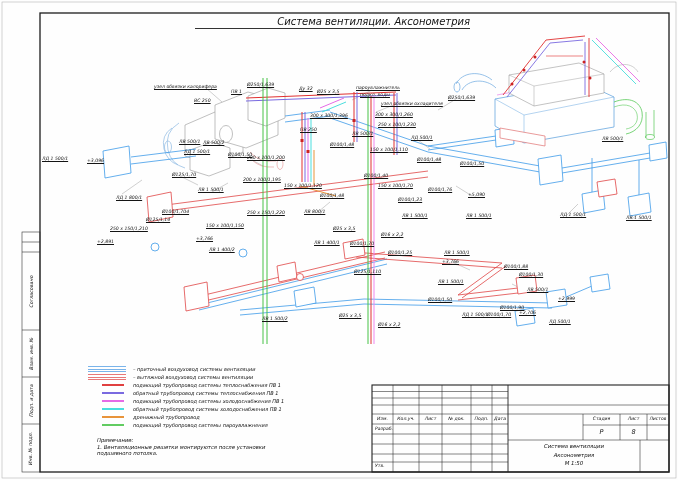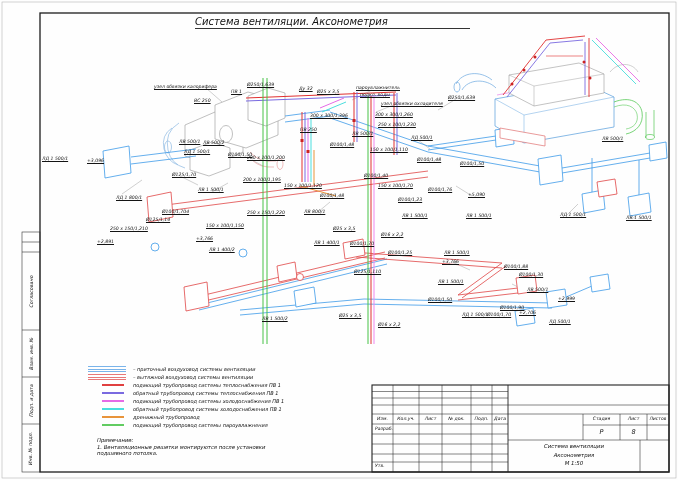--- a/index.html
+++ b/index.html
@@ -1,21 +1,21 @@
 <!DOCTYPE html>
 <html><head>
 <meta charset="utf-8">
 <style>
   html,body{margin:0;padding:0;background:#e8e8e8;}
   .sheet{position:relative;width:678px;height:480px;background:#fefefe;overflow:hidden;
          font-family:"DejaVu Sans",sans-serif;font-style:italic;color:#111;}
   svg.linework{position:absolute;left:0;top:0;z-index:1;}
   .txt{position:absolute;z-index:3;white-space:nowrap;}
   
-  .sheet-title{left:195px;top:16px;width:275px;text-align:left;font-size:10px;
+  .sheet-title{left:195px;top:16px;width:275px;text-align:right;font-size:10px;
                border-bottom:1px solid #333;padding-bottom:1px;}
   
   .labels-layer{position:absolute;left:0;top:0;width:678px;height:480px;z-index:3;}
   .dlabel{position:absolute;font-size:4.6px;line-height:5px;font-style:italic;color:#141414;
           white-space:nowrap;text-decoration:underline;text-underline-offset:1px;text-decoration-thickness:0.5px;}
   
   .legend{left:88px;top:365px;width:290px;z-index:3;}
   .legend-row{display:flex;align-items:center;height:8px;}
   .swatch{width:38px;display:flex;flex-direction:column;justify-content:center;gap:1.6px;flex:none;}
   .swatch.single{padding-left:14px;width:24px;}

